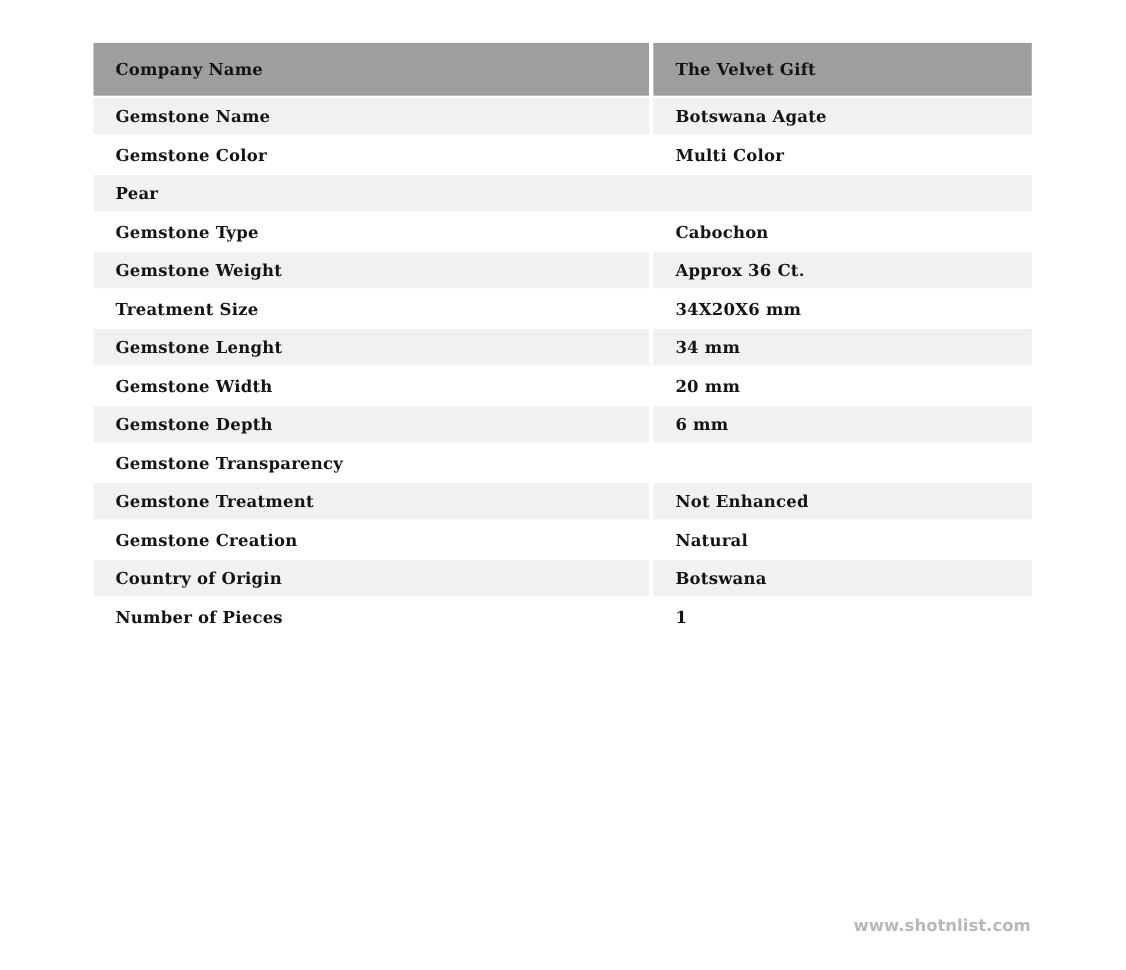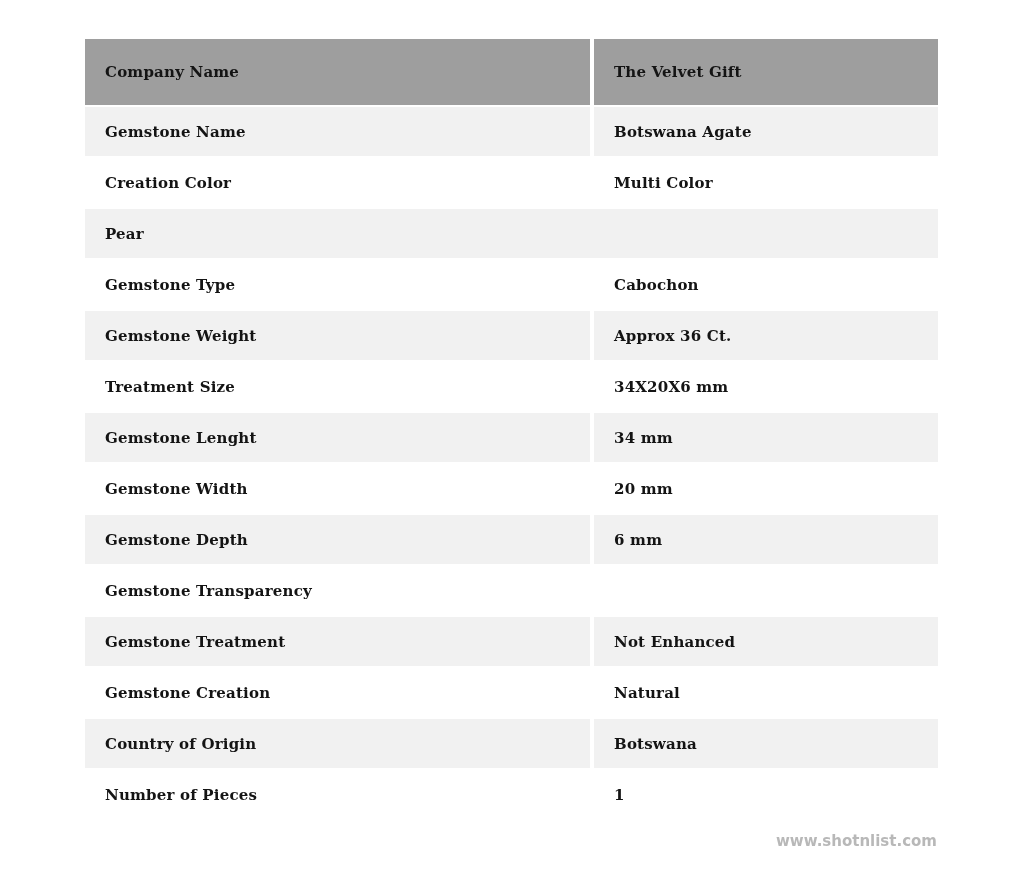--- a/index.html
+++ b/index.html
@@ -21,33 +21,33 @@
       width: 853px;
     }
     .row {
       display: flex;
       gap: 4px;
       margin-bottom: 2px;
     }
     .cell {
       display: flex;
       align-items: center;
-      height: 49px;
+      height: 33px;
       box-sizing: border-box;
       padding-left: 20px;
       font-weight: bold;
       font-size: 15px;
       letter-spacing: 0.2px;
       color: var(--text, #141414);
       background: var(--row-bg, #ffffff);
     }
     .cell.label { width: 505px; }
     .cell.value { flex: 1; text-align: right; }
     .row.header .cell {
-      height: 66px;
+      height: 48px;
       background: var(--header-bg, #9e9e9e);
     }
     .row.alt .cell {
       background: var(--alt-row-bg, #f1f1f1);
     }
     .watermark {
       position: absolute;
       right: 87px;
       top: 832px;
       font-family: "DejaVu Sans", sans-serif;
@@ -65,21 +65,21 @@
     <div class="cell label">Company Name</div>
     <div class="cell value">The Velvet Gift</div>
   </div>
 
   <div class="row alt">
     <div class="cell label">Gemstone Name</div>
     <div class="cell value">Botswana Agate</div>
   </div>
 
   <div class="row">
-    <div class="cell label">Creation Color</div>
+    <div class="cell label">Gemstone Color</div>
     <div class="cell value">Multi Color</div>
   </div>
 
   <div class="row alt">
     <div class="cell value">Pear</div>
   </div>
 
   <div class="row">
     <div class="cell label">Gemstone Type</div>
     <div class="cell value">Cabochon</div>

